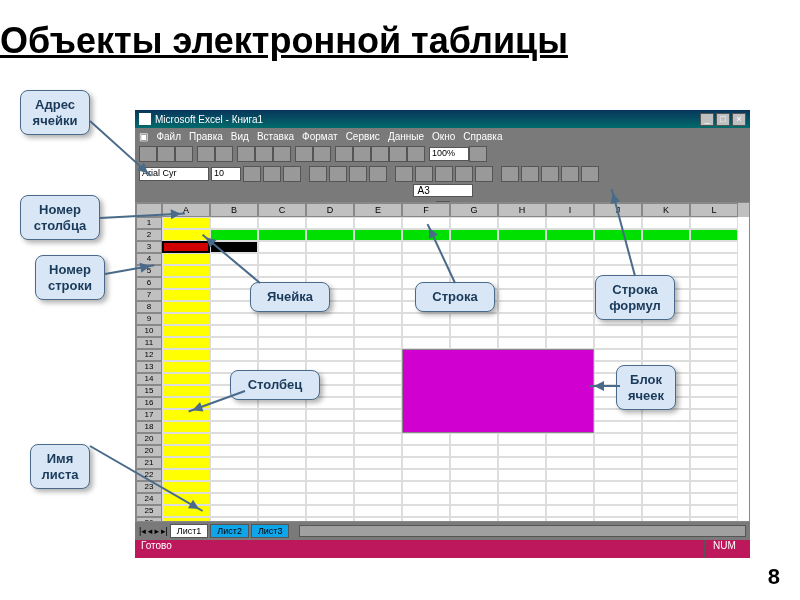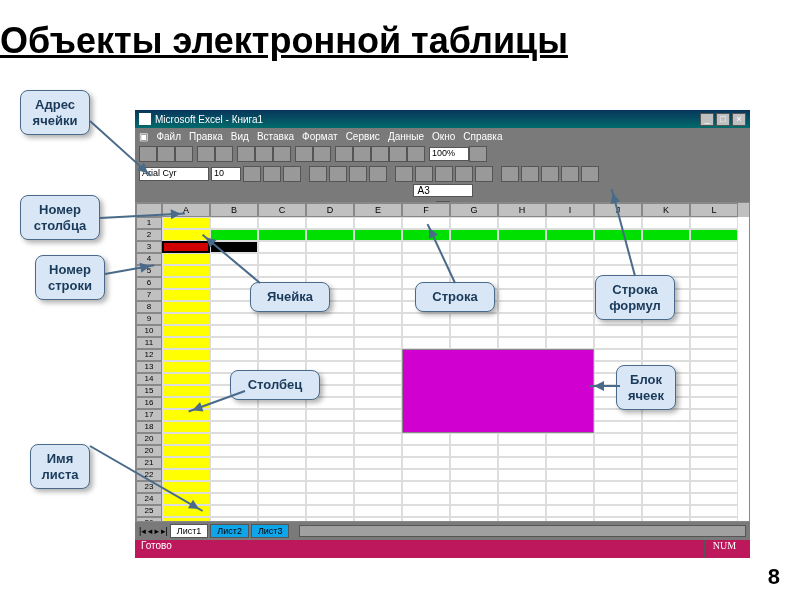--- a/index.html
+++ b/index.html
@@ -48,21 +48,21 @@
 .black-cell { background: #000 !important; }
 .magenta-block { position: absolute; background: #d000d0; border: 1px solid #888; }
 
 .sheet-tabs { background: #7a7a7a; height: 18px; display: flex; align-items: center; font-size: 9px; padding: 0 4px; gap: 2px; }
 .sheet-tab { background: #0ea5e9; padding: 1px 6px; border: 1px solid #555; }
 .sheet-tab.active { background: #fff; }
 .scroll-h { flex: 1; height: 12px; background: #a0a0a0; border: 1px solid #555; margin-left: 8px; }
 
 .statusbar { background: #be185d; height: 18px; display: flex; font-size: 10px; color: #fff; padding: 0 6px; }
 .status-left { flex: 1; }
-.status-ind { width: 40px; text-align: center; border-left: 1px solid #555; font-family: Liberation Serif, serif; }
+.status-ind { width: 40px; text-align: center; border-left: 1px solid #555; }
 
 
 .callout { position: absolute; background: #d9e6f5; border: 1px solid #4a6a8a; border-radius: 8px; padding: 6px 10px; font-size: 13px; font-weight: bold; color: #1a3a5a; box-shadow: 3px 3px 5px rgba(0,0,0,0.3); line-height: 1.2; text-align: center; }
 
 .arrow-line { position: absolute; background: #4a6a8a; height: 2px; transform-origin: left center; z-index: 5; }
 .arrow-line::after { content: ''; position: absolute; right: -1px; top: -4px; border: 5px solid transparent; border-left: 10px solid #4a6a8a; }
 
 .page-num { position: absolute; right: 20px; bottom: 10px; font-size: 22px; font-weight: bold; }
 </style>
 </head>

